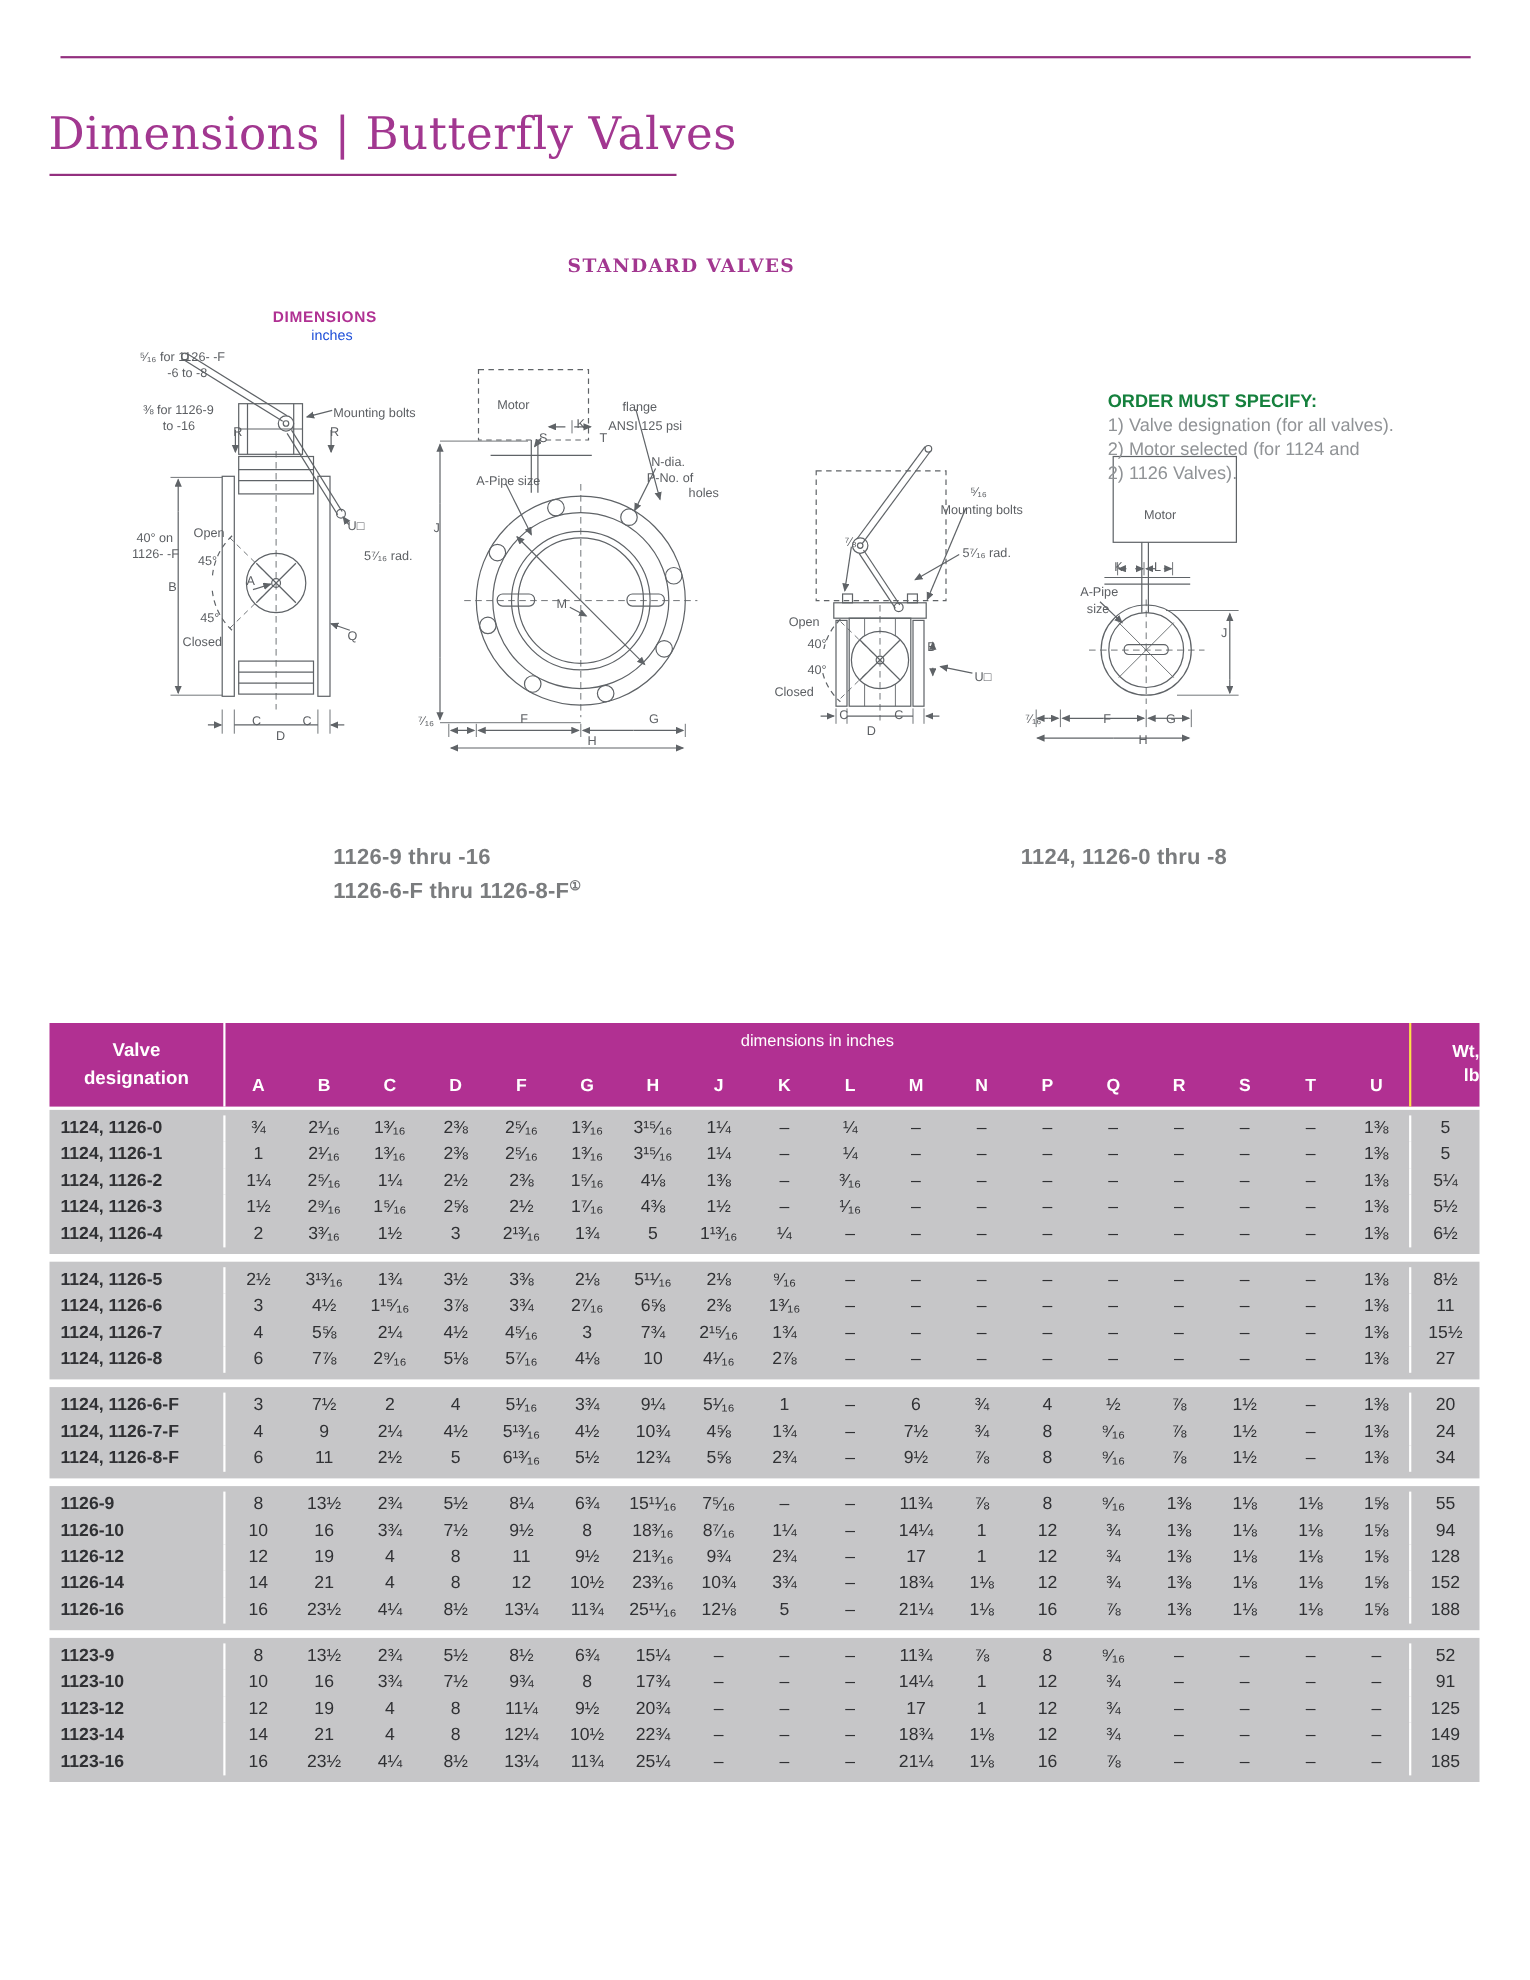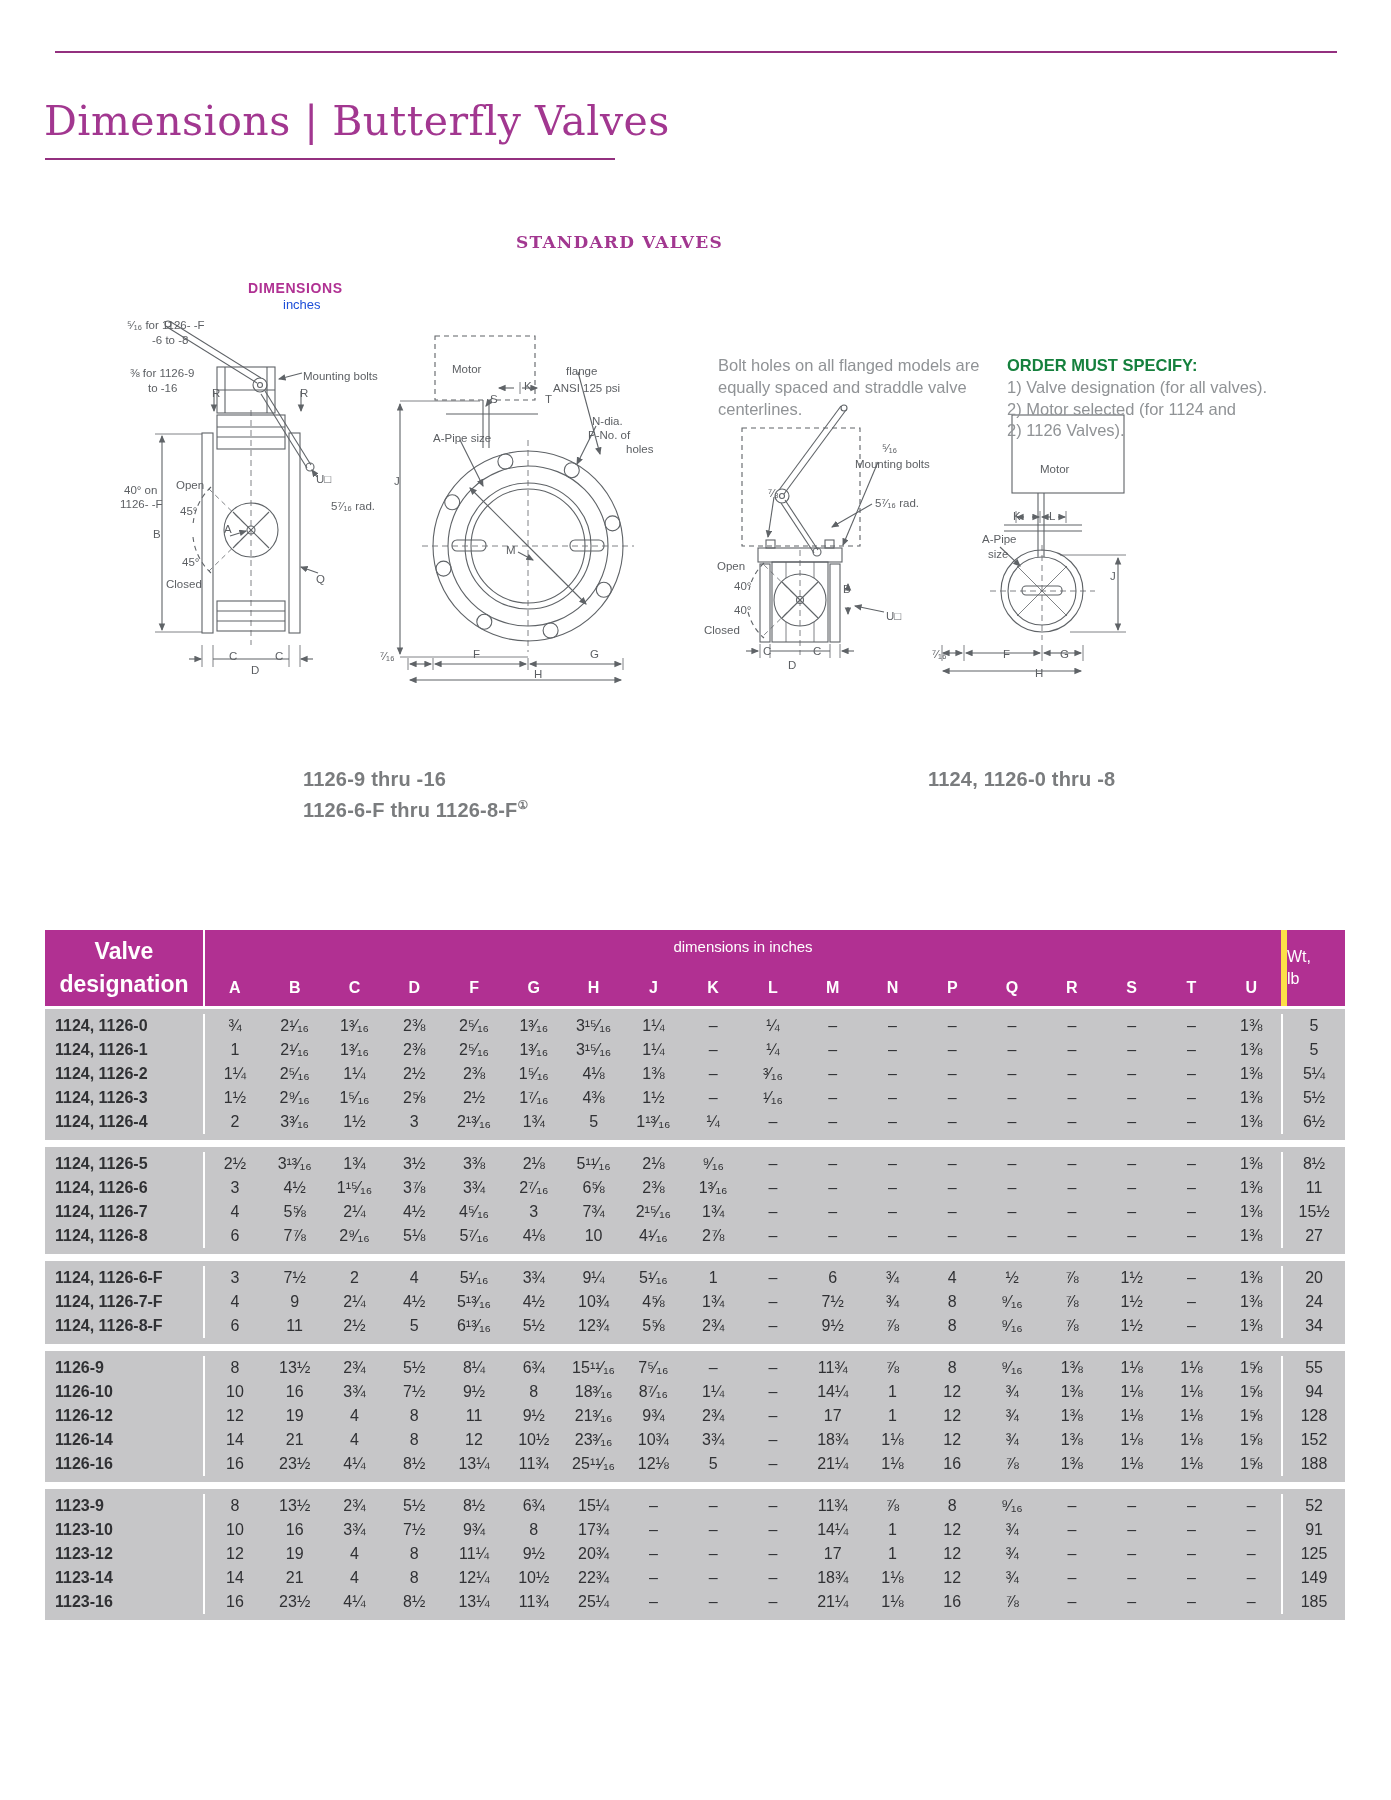--- a/index.html
+++ b/index.html
@@ -18,28 +18,28 @@
   .dlab{position:absolute;font-size:11.5px;line-height:1.12;color:#5c5f63;white-space:nowrap;}
   .caption{position:absolute;font-size:20px;font-weight:700;color:#7a7c7e;
            letter-spacing:0.2px;white-space:nowrap;}
   .caption sup{font-size:12px;}
   .note{position:absolute;width:300px;font-size:16.5px;line-height:1.32;color:#909396;}
   .note-heading{font-weight:700;color:#15803d;}
   .table{position:absolute;left:45px;top:930px;width:1300px;}
   .thead{display:flex;background:#b13092;color:#fff;height:76px;}
   .hdes{flex:0 0 160px;box-sizing:border-box;border-right:2px solid #fff;display:flex;
         flex-direction:column;justify-content:center;align-items:center;font-weight:700;
-        font-size:23px;line-height:1.45;}
+        font-size:17px;line-height:1.45;}
   .hmid{flex:1;display:flex;flex-direction:column;justify-content:space-between;
         padding:8px 0 9px;}
   .hspan{text-align:center;font-size:15px;}
   .hletters{display:flex;}
   .hcell{flex:1;text-align:center;font-weight:700;font-size:16px;}
-  .hwt{flex:0 0 64px;box-sizing:border-box;border-left:6px solid #fde047;display:flex;
-       flex-direction:column;justify-content:center;align-items:flex-start;font-weight:400;
+  .hwt{flex:0 0 64px;box-sizing:border-box;border-left:2px solid #fde047;display:flex;
+       flex-direction:column;justify-content:center;align-items:flex-end;font-weight:700;
        font-size:16px;line-height:1.35;}
   .tbody .tgroup{background:#c6c6c8;padding:5px 0 6px;margin-top:7px;}
   .tbody .tgroup:first-child{margin-top:3px;}
   .trow{display:flex;height:24px;align-items:center;}
   .tcell{flex:1;text-align:center;font-size:16px;color:#303134;}
   .tdes{flex:0 0 160px;box-sizing:border-box;text-align:left;padding-left:10px;
         border-right:2px solid #fff;font-weight:700;align-self:stretch;
         display:flex;align-items:center;}
   .twt{flex:0 0 64px;box-sizing:border-box;border-left:2px solid #fff;align-self:stretch;
        display:flex;align-items:center;justify-content:center;}
@@ -325,21 +325,20 @@
       <span class="dlab" style="left: 1049px; top: 510px;">L</span>
       <span class="dlab" style="left: 982px; top: 533px;">A-Pipe</span>
       <span class="dlab" style="left: 988px; top: 548px;">size</span>
       <span class="dlab" style="left: 1110px; top: 570px;">J</span>
       <span class="dlab" style="left: 932px; top: 648px;">⁷⁄₁₆</span>
       <span class="dlab" style="left: 1003px; top: 648px;">F</span>
       <span class="dlab" style="left: 1060px; top: 648px;">G</span>
       <span class="dlab" style="left: 1035px; top: 667px;">H</span>
     </div>
 
-  <div class="note" style="left:718px;top:355px">Bolt holes on all flanged models are equally spaced and straddle valve centerlines.</div>
   <div class="note" style="left:1007px;top:355px">
     <div class="note-heading">ORDER MUST SPECIFY:</div>
     <div>1) Valve designation (for all valves).</div>
     <div>2) Motor selected (for 1124 and</div>
     <div>2) 1126 Valves).</div>
   </div>
 
   <div class="caption" style="left:303px;top:768px">1126-9 thru -16</div>
   <div class="caption" style="left:303px;top:798px">
     <span>1126-6-F thru 1126-8-F</span><sup>①</sup>

